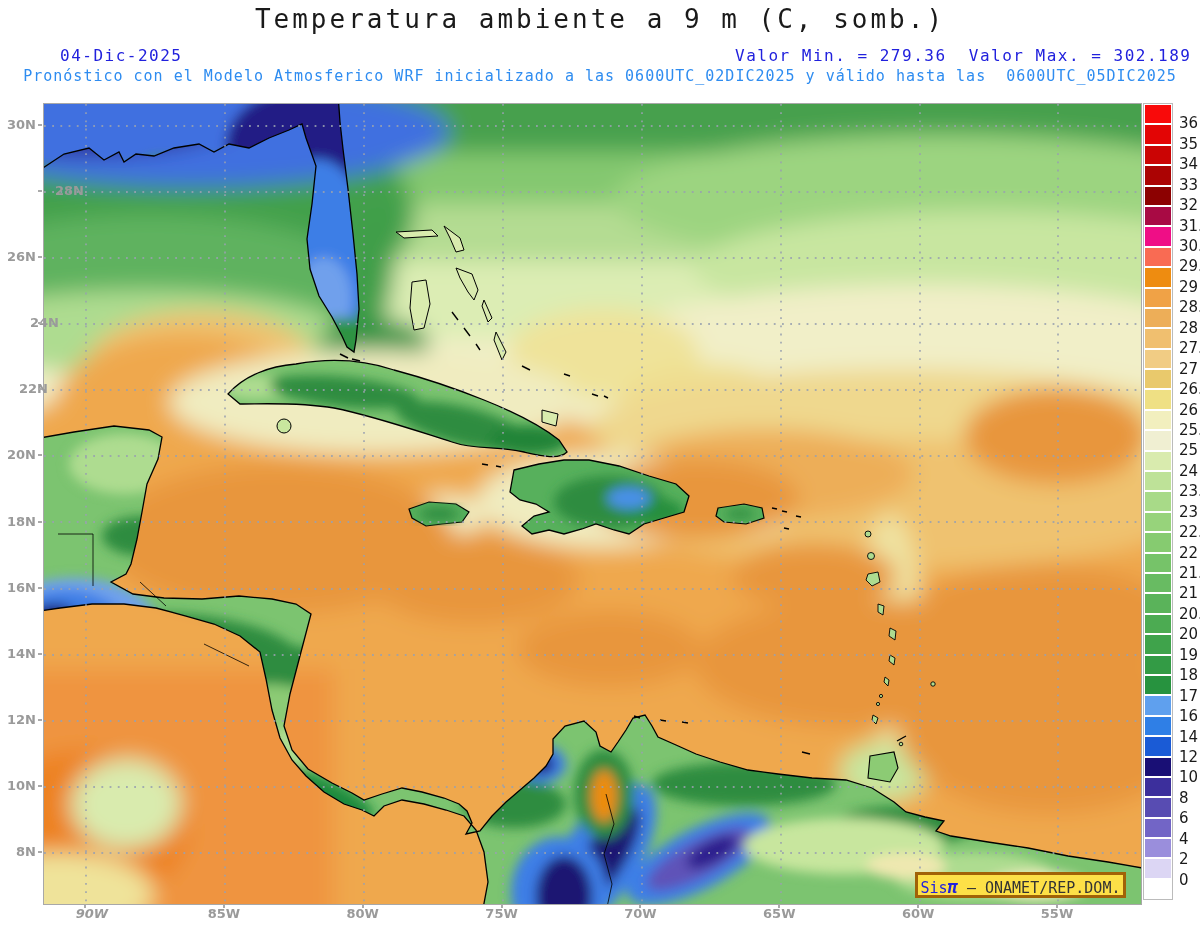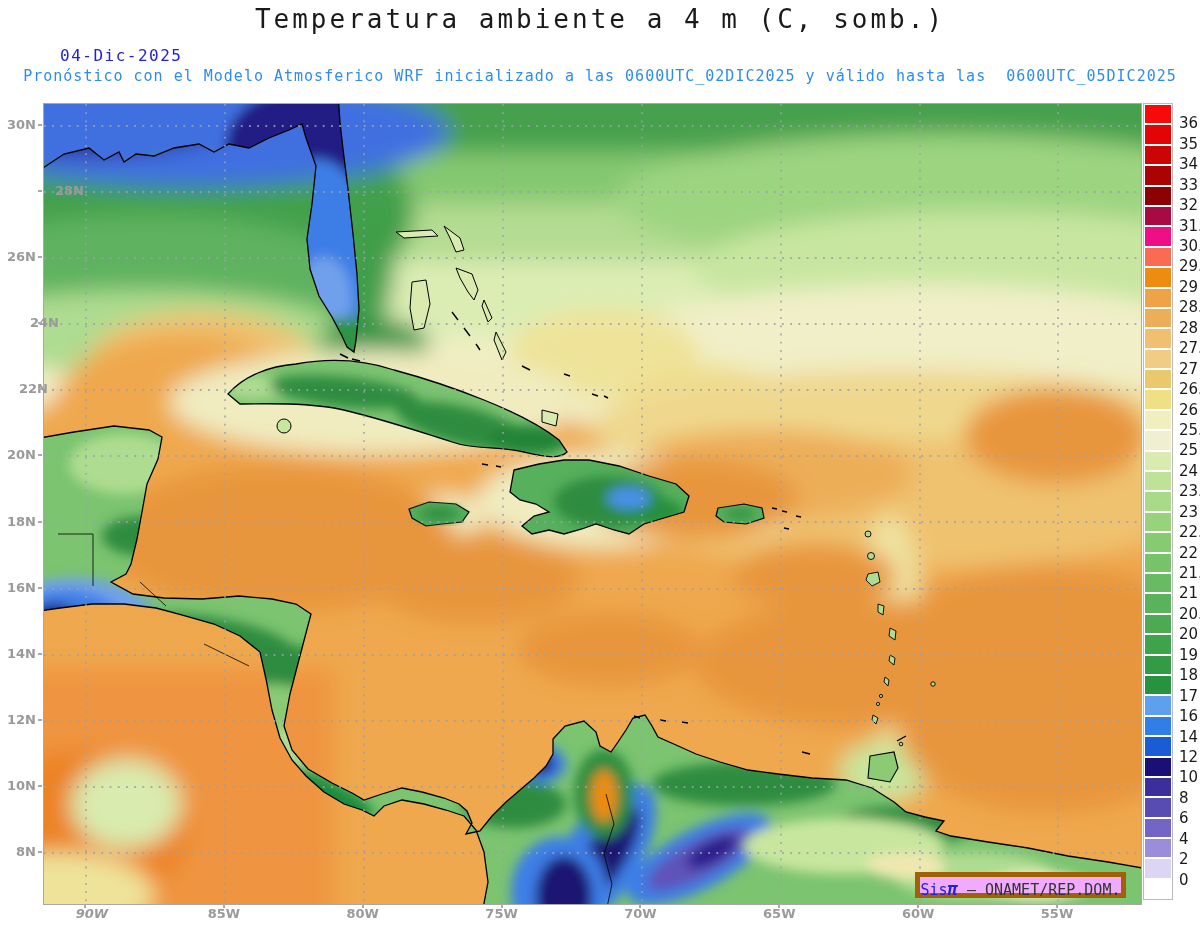--- a/index.html
+++ b/index.html
@@ -24,35 +24,36 @@
   .lat-tick{position:absolute;left:38px;width:4px;height:2px;background:#aaaaaa;}
   .lon-label{position:absolute;transform:translateX(-50%);font-family:"DejaVu Sans",sans-serif;
              font-size:13px;font-weight:bold;color:#9a9a9a;top:906px;}
   .lon-tick{position:absolute;top:904px;width:2px;height:4px;background:#aaaaaa;}
   .colorbar{position:absolute;left:1143px;top:103px;width:30px;height:797px;background:#ffffff;
             border:1px solid #bbbbbb;display:flex;flex-direction:column;gap:2px;padding:1px;
             box-sizing:border-box;}
   .cb-cell{flex:1 1 auto;}
   .cb-label{position:absolute;left:1179px;width:44px;font-family:"DejaVu Sans",sans-serif;
             font-size:15px;color:#1a1a1a;height:20px;line-height:20px;}
-  .attribution{position:absolute;left:915px;top:872px;width:211px;height:26px;background:#f0abfc;
-               border:5px solid #a16207;box-sizing:border-box;text-align:center;line-height:24px;
+  .attribution{position:absolute;left:915px;top:872px;width:211px;height:26px;background:#fde047;
+               border:3px solid #a16207;box-sizing:border-box;text-align:center;line-height:24px;
                font-size:15px;color:#333333;white-space:pre;}
   .attribution .brand{color:#2121dd;}
   .attribution .pi{color:#2121dd;font-size:17px;font-style:italic;font-weight:bold;}
 </style>
 </head>
 <body>
 
 <div class="stage">
 
-  <div class="page-title">Temperatura ambiente a 4 m (C, somb.)</div>
+  <div class="page-title">Temperatura ambiente a 9 m (C, somb.)</div>
 
   <div class="subline1">
     <span class="date-label">04-Dic-2025</span>
+    <span class="minmax"><span>Valor Min. = 279.36</span>  <span>Valor Max. = 302.189</span></span>
   </div>
 
   <div class="forecast-line">Pronóstico con el Modelo Atmosferico WRF inicializado a las 0600UTC_02DIC2025 y válido hasta las  0600UTC_05DIC2025</div>
 
   <div class="map-area">
     <svg viewBox="0 0 1097 800">
       <defs>
         <filter id="blurBig" x="-15%" y="-15%" width="130%" height="130%">
             <feGaussianBlur stdDeviation="11"></feGaussianBlur>
           </filter>

